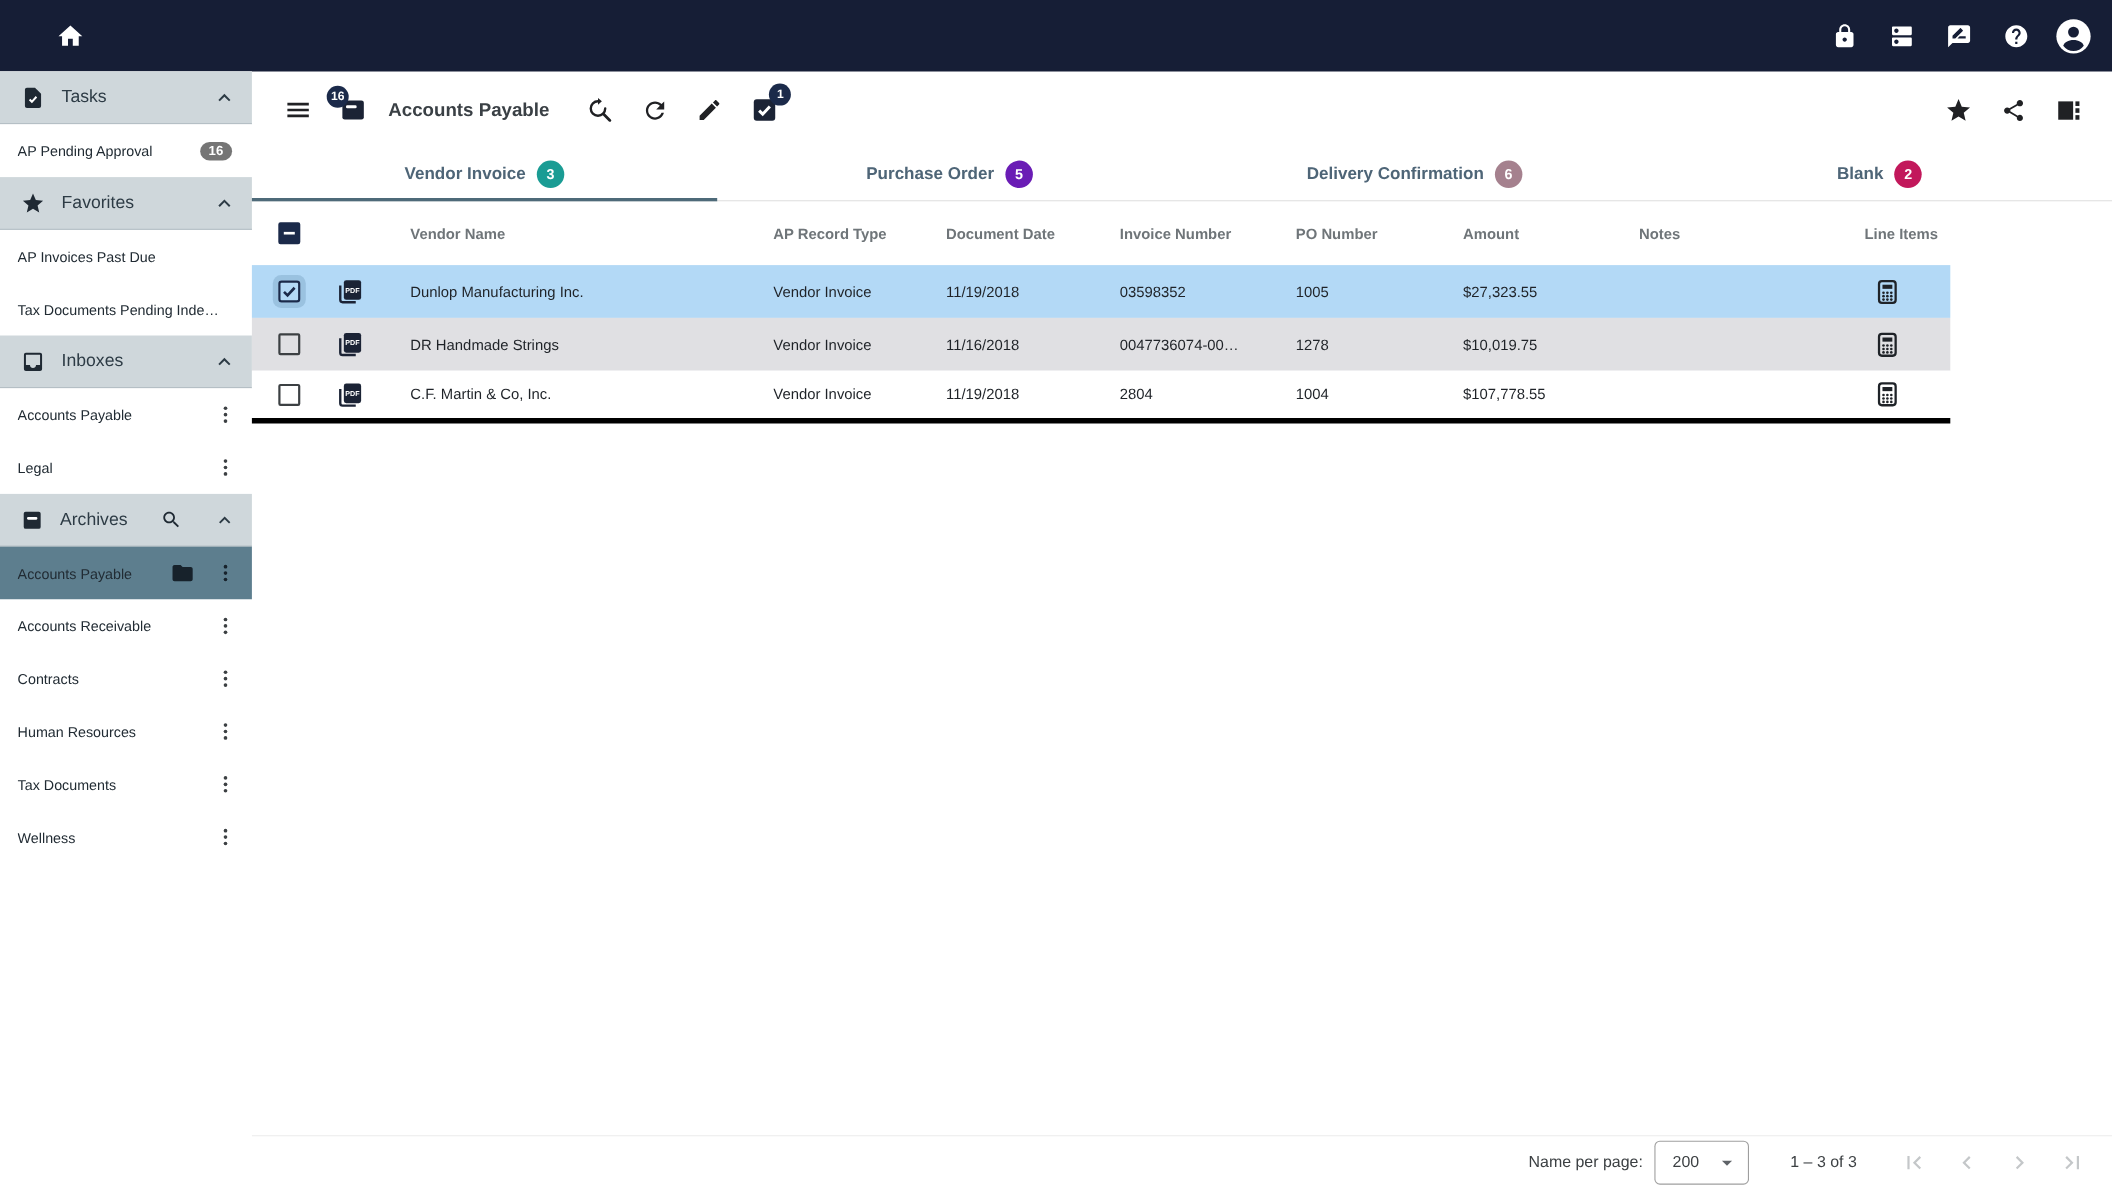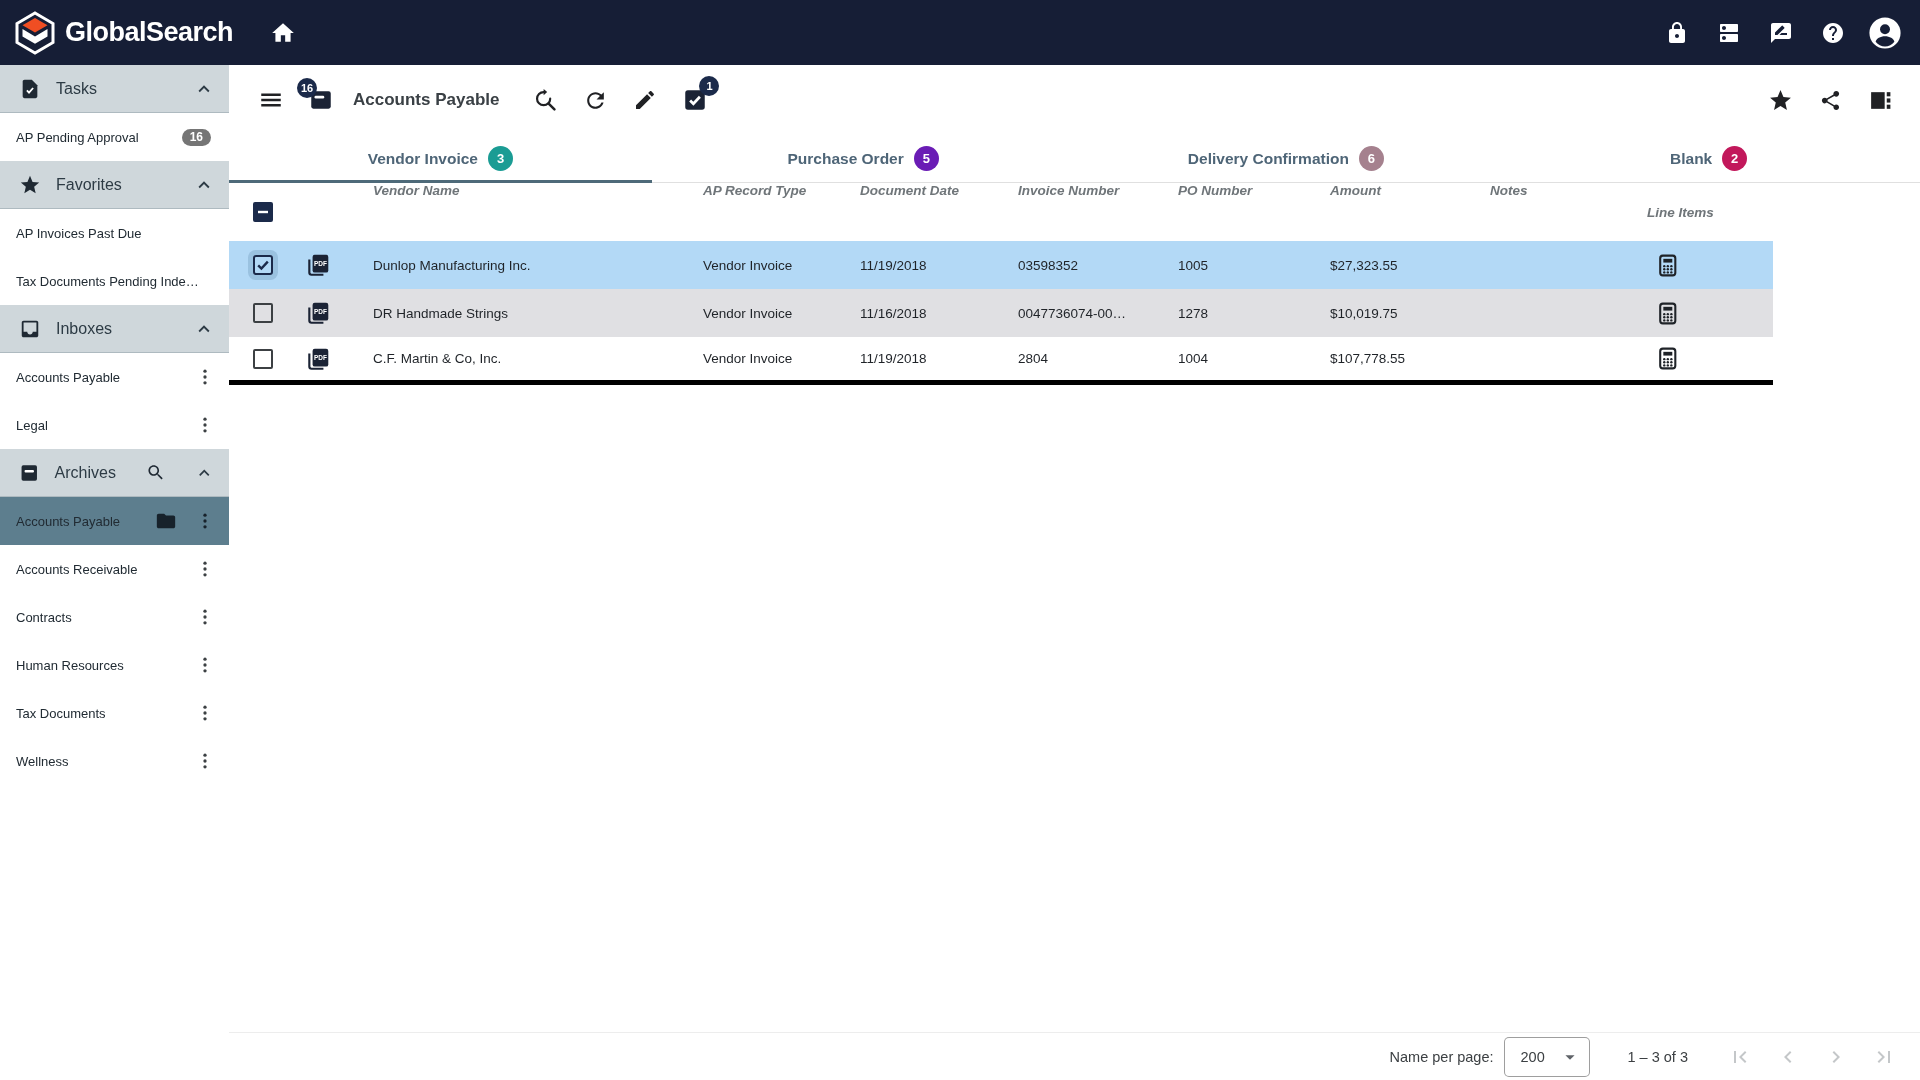--- a/index.html
+++ b/index.html
@@ -62,39 +62,39 @@
   .tab-badge { width:25px; height:25px; border-radius:50%; color:#fff; font-size:13px;
                font-weight:700; display:flex; align-items:center; justify-content:center; }
   .tab.active::after { content:""; position:absolute; left:0; right:0; bottom:-1px;
                        height:3px; background:#4e6a79; }
   .b-teal  { background:#1a9c94; }
   .b-purple{ background:#6a1cb5; }
   .b-mauve { background:#a5818e; }
   .b-pink  { background:#c2185b; }
 
   
-  .thead { height:58px; display:flex; width:1544px;font-style:italic; }
+  .thead { height:58px; display:flex; align-items:center; width:1544px; }
   .thead .cell { font-size:13.5px; font-weight:700; color:#6f7579; }
   .trow { height:48px; display:flex; align-items:center; width:1544px; background:#fff; }
   .trow .cell { font-size:13.5px; color:#1f2328; white-space:nowrap; overflow:hidden;
                 text-overflow:ellipsis; }
   .trow.sel { background:#b3d9f6; }
   .trow.alt { background:#e0e0e3; }
   .trow.last { border-bottom:5px solid #000000; }
   .c-pad   { width:24px; flex:none; }
   .c-check { width:52px; flex:none; display:flex; align-items:center; }
   .c-pdf   { width:68px; flex:none; display:flex; align-items:center; }
   .c-vendor{ width:330px; flex:none; }
   .c-type  { width:157px; flex:none; }
   .c-date  { width:158px; flex:none; }
   .c-inv   { width:160px; flex:none; }
   .c-po    { width:152px; flex:none; }
   .c-amt   { width:160px; flex:none; }
   .c-notes { width:157px; flex:none; }
-  .c-li    { width:126px; flex:none; display:flex; align-items:center; padding-left:8px; }
+  .c-li    { width:126px; flex:none; display:flex; align-items:center; padding-left:8px;margin-left:48px; }
 
   .cbx { width:20px; height:20px; border:2px solid #3c4043; border-radius:2px;
          background:transparent; cursor:pointer; display:flex; align-items:center;
          justify-content:center; padding:0; }
   .cbx.checked { border-color:#1b2a4a; border-radius:3px;
                  box-shadow:0 0 0 5px rgba(44,86,128,0.18); }
   .cbx.master { background:#1b2a4a; border-color:#1b2a4a; }
 
   .grow { flex:1; }
 
@@ -109,28 +109,20 @@
   .pager-nav { display:flex; align-items:center; gap:24px; margin-left:40px; }
   .pg-btn { background:none; border:none; width:24px; height:24px; display:flex;
             align-items:center; justify-content:center; cursor:default; }
 </style>
 </head>
 <body>
 
 <div class="app">
 
   <header class="navbar">
-    <div class="brand">
-      <svg width="42" height="44" viewBox="0 0 42 44">
-        <polygon points="21,2 39,12.5 39,31.5 21,42 3,31.5 3,12.5" fill="none" stroke="#fff" stroke-width="3"></polygon>
-        <polygon points="21,7 33.5,14.2 21,21.5 8.5,14.2" fill="#f04e23"></polygon>
-        <polygon points="8.5,18 21,25.4 33.5,18 33.5,25.5 21,32.8 8.5,25.5" fill="#fff"></polygon>
-      </svg>
-      <span class="brand-text">GlobalSearch</span>
-    </div>
     <button class="nav-icon home-btn">
       <svg width="26" height="26" viewBox="0 0 24 24" fill="#fff">
           <path d="M10 20v-6h4v6h5v-8h3L12 3 2 12h3v8z"></path>
         </svg>
     </button>
     <div class="nav-right">
       <button class="nav-icon">
         <svg width="24" height="24" viewBox="0 0 24 24" fill="#fff" fill-rule="evenodd">
             <path d="M18 8h-1V6c0-2.76-2.24-5-5-5S7 3.24 7 6v2H6c-1.1 0-2 .9-2 2v10c0 1.1.9 2 2 2h12c1.1 0 2-.9 2-2V10c0-1.1-.9-2-2-2zm-6 9c-1.1 0-2-.9-2-2s.9-2 2-2 2 .9 2 2-.9 2-2 2zm3.1-9H8.9V6c0-1.71 1.39-3.1 3.1-3.1 1.71 0 3.1 1.39 3.1 3.1v2z"></path>
           </svg>

